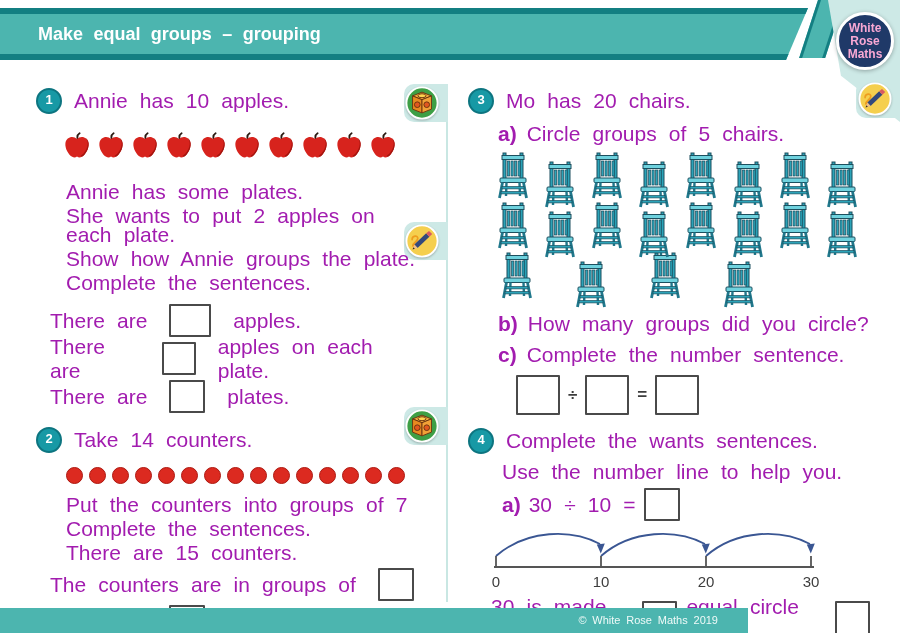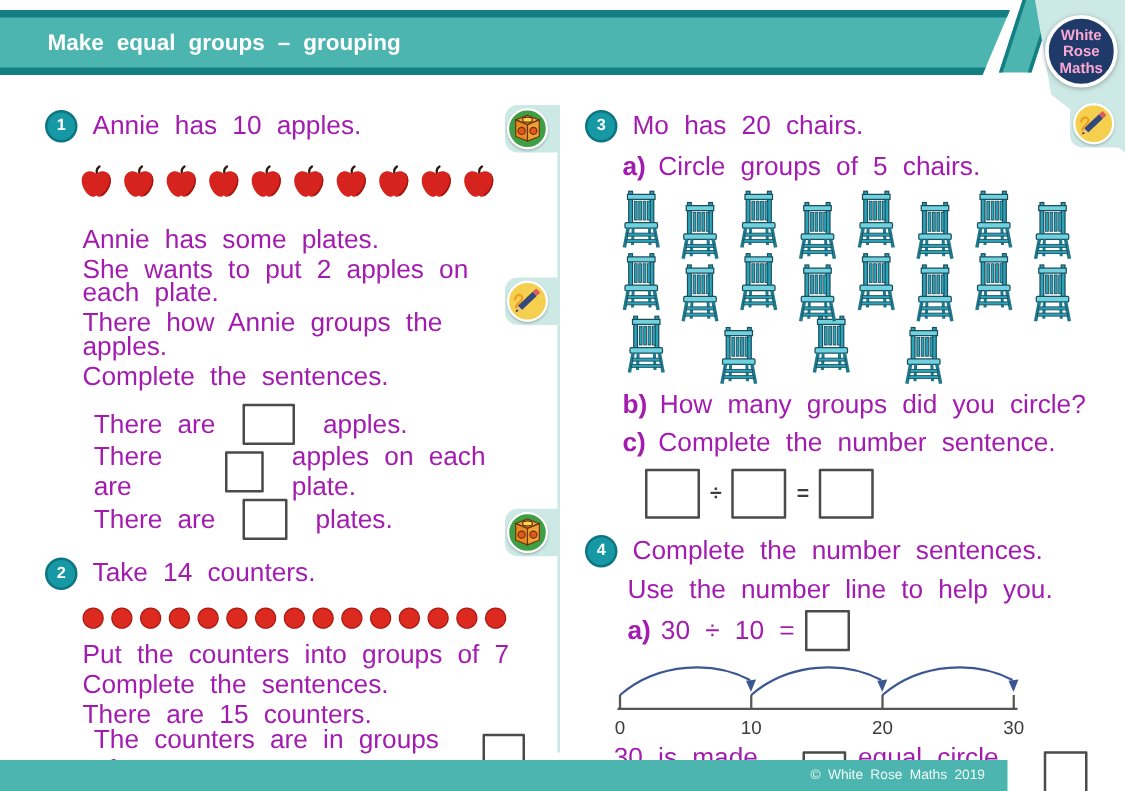--- a/index.html
+++ b/index.html
@@ -32,21 +32,21 @@
   .col{position:absolute;top:86px;}
   #left-col{left:36px;width:384px;}
   #right-col{left:468px;width:402px;}
 
   .q-head{display:flex;align-items:center;gap:12px;}
   .q-num{flex:0 0 auto;width:22px;height:22px;border-radius:50%;background:#1799A5;border:2px solid #0D7580;
          color:#fff;font-size:13px;font-weight:700;line-height:20px;text-align:center;box-sizing:content-box;}
 
   .line-row{margin:5px 0 0 30px;line-height:19px;}
   .part-row{display:flex;align-items:baseline;gap:10px;margin-left:30px;}
-  .sent-row{display:flex;align-items:center;gap:22px;margin-left:39px;}
+  .sent-row{display:flex;align-items:center;gap:22px;margin-left:14px;}
 
   .box{display:inline-block;background:#fff;border:2px solid #4a4a4a;border-radius:1px;box-sizing:border-box;}
   .box-sm{width:42px;height:33px;}
   .box-md{width:36px;height:33px;}
   .box-lg{width:44px;height:40px;}
   .box-sq{width:36px;height:36px;}
 
   
   .apples-row{display:flex;gap:4px;margin:18px 0 0 26px;height:30px;}
   .counters-row{display:flex;gap:6px;margin:14px 0 0 30px;height:16px;}
@@ -56,23 +56,23 @@
   .chairs-grid{margin:6px 0 0 28px;}
   .chair-row{display:flex;gap:13px;height:50px;align-items:flex-start;}
   .chair-row.sparse{gap:40px;padding-left:4px;}
   .chair-wrap{display:inline-block;}
   .chair-wrap.low{transform:translateY(9px);}
 
   
   .numline{margin:6px 0 0 14px;display:block;}
 
   
-  .footer{position:absolute;left:0;bottom:0;width:806px;height:25px;background:#4CB5AF;
+  .footer{position:absolute;left:0;bottom:0;width:748px;height:25px;background:#4CB5AF;
           color:#EFFAF8;font-size:11px;line-height:25px;text-align:right;box-sizing:border-box;
-          padding-right:18px;word-spacing:0.25em;}
+          padding-right:30px;word-spacing:0.25em;}
 
   .op{font-size:17px;font-weight:700;color:#3d3d3d;}
 </style>
 </head>
 <body>
 
 <div class="page">
 
   <div class="hdr-bar">
     <div class="hdr-title">Make equal groups – grouping</div>
@@ -205,21 +205,21 @@
 
   <svg width="30" height="28" viewBox="0 0 30 28">
     <path d="M15.5 6.5 C15 4 16 2.2 17.6 1.2" stroke="#2b1a12" stroke-width="1.8" fill="none" stroke-linecap="round"></path>
     <path d="M15 7 C11.5 3.2 4.2 4.6 3.4 11.2 C2.8 16.6 6.6 22.8 10.2 24.8 C12.2 25.9 13.7 25.4 15 24.4 C16.3 25.4 17.8 25.9 19.8 24.8 C23.4 22.8 27.2 16.6 26.6 11.2 C25.8 4.6 18.5 3.2 15 7 Z" fill="#D7231D"></path>
     <path d="M19.8 24.8 C23.4 22.8 27.2 16.6 26.6 11.2 C26.3 8.8 25.2 7 23.7 6 C25.6 8 26.3 11 25.3 14.6 C24.2 18.6 21.5 22.3 18.6 23.7 Z" fill="#A3150F"></path>
   </svg>
 </div>
 
     <div class="line-row txt" style="margin-top:20px;">Annie has some plates.</div>
     <div class="line-row txt">She wants to put 2 apples on each plate.</div>
-    <div class="line-row txt">There how Annie groups the apples.</div>
+    <div class="line-row txt">Show how Annie groups the plate.</div>
     <div class="line-row txt">Complete the sentences.</div>
 
     <div class="sent-row" style="margin-top:12px;height:33px;">
       <span class="txt">There are</span>
       <span class="box box-sm"></span>
       <span class="txt">apples.</span>
     </div>
     <div class="sent-row" style="margin-top:5px;height:33px;">
       <span class="txt">There are</span>
       <span class="box box-md"></span>
@@ -716,21 +716,21 @@
     <div class="sent-row" style="margin-top:8px;height:40px;gap:8px;margin-left:48px;">
       <span class="box box-lg"></span>
       <span class="op">÷</span>
       <span class="box box-lg"></span>
       <span class="op">=</span>
       <span class="box box-lg"></span>
     </div>
 
     <div class="q-head" style="margin-top:13px;">
       <span class="q-num">4</span>
-      <span class="txt">Complete the number sentences.</span>
+      <span class="txt">Complete the wants sentences.</span>
     </div>
     <div class="line-row txt" style="margin-left:34px;margin-top:8px;">Use the number line to help you.</div>
 
     <div class="sent-row" style="margin-top:7px;height:33px;margin-left:34px;gap:8px;">
       <span class="txt bold">a)</span>
       <span class="txt">30 ÷ 10 =</span>
       <span class="box box-md"></span>
     </div>
 
     <svg class="numline" width="345" height="70" viewBox="0 0 345 70">

